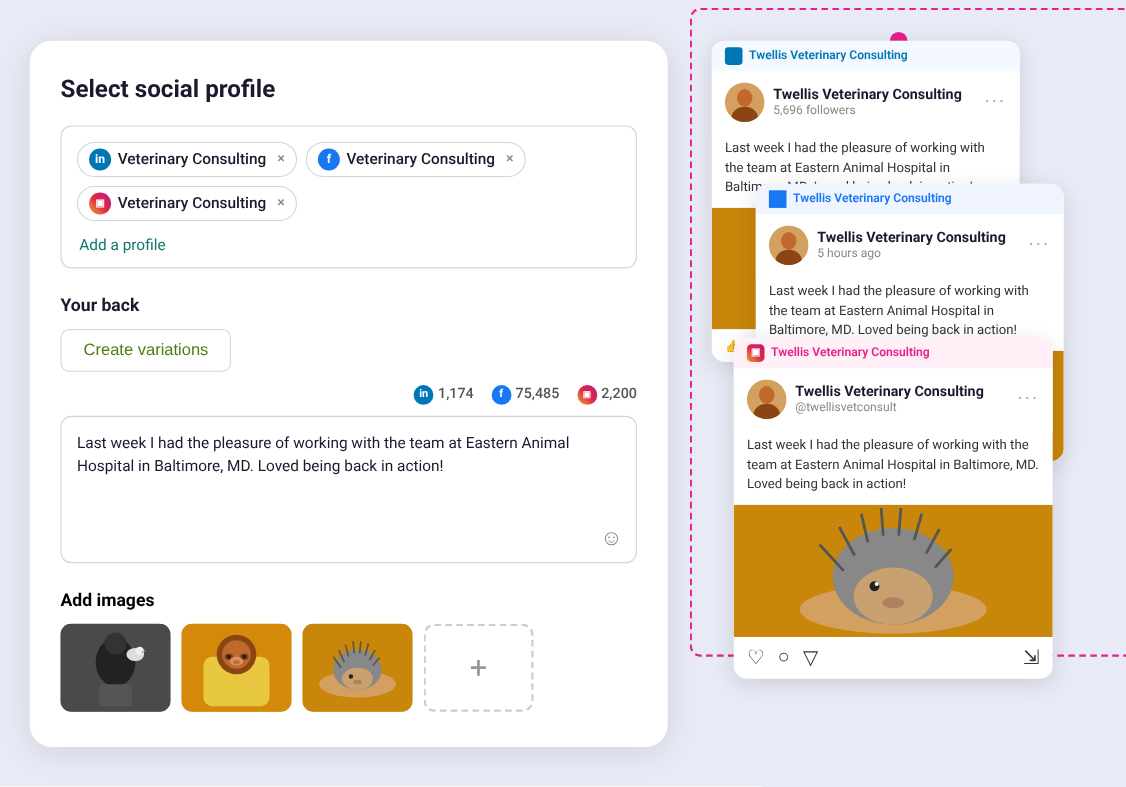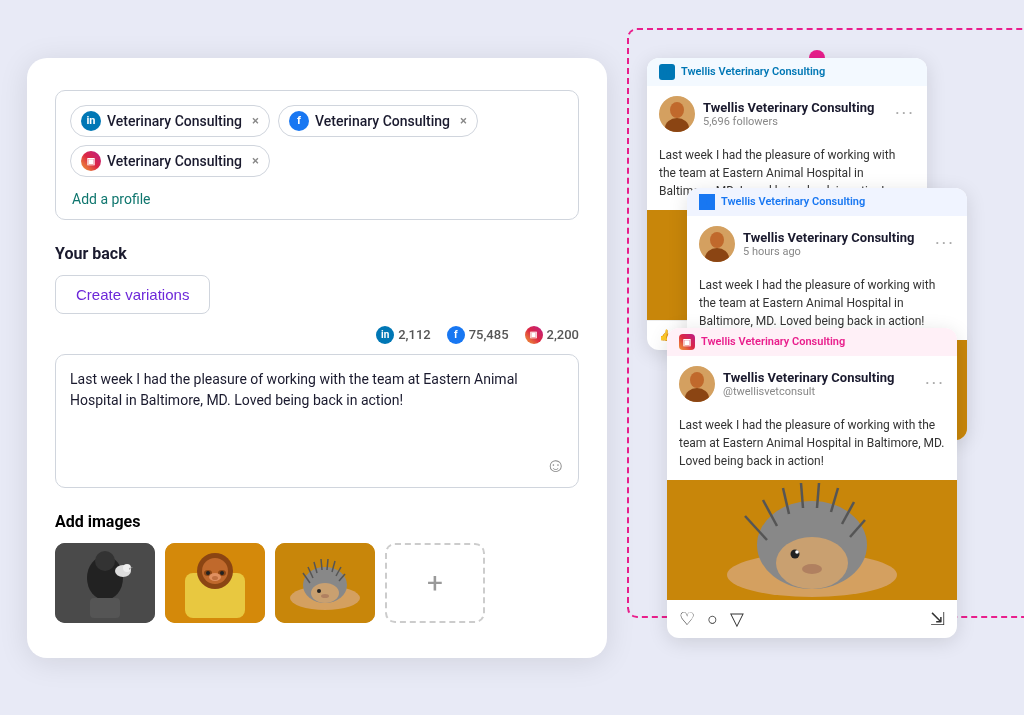--- a/index.html
+++ b/index.html
@@ -105,21 +105,21 @@
       margin-bottom: 12px;
     }
 
     .create-variations-btn {
       background: white;
       border: 1.5px solid #d0d5dd;
       border-radius: 8px;
       padding: 10px 20px;
       font-size: 15px;
       font-weight: 500;
-      color: #6d28d9;
+      color: #4d7c0f;
       cursor: pointer;
       margin-bottom: 12px;
     }
 
     .follower-counts {
       display: flex;
       gap: 16px;
       align-items: center;
       justify-content: flex-end;
       margin-bottom: 10px;
@@ -395,20 +395,21 @@
       color: white;
       vertical-align: middle;
     }
   </style>
 </head>
 <body>
 
 <div class="main-container">
 
   <div class="left-panel">
+    <h2 class="panel-title">Select social profile</h2>
 
     
     <div class="profile-selector">
       <div class="profile-tags-row">
 
         <div class="profile-tag">
           <span class="icon-circle linkedin-bg">in</span>
           <span>Veterinary Consulting</span>
           <span class="tag-close">×</span>
         </div>
@@ -430,21 +431,21 @@
 
     
     <div class="your-post-label">Your back</div>
 
     <button class="create-variations-btn">Create variations</button>
 
     
     <div class="follower-counts">
       <span class="follower-item">
         <span class="fc-icon linkedin-bg">in</span>
-        <span>2,112</span>
+        <span>1,174</span>
       </span>
       <span class="follower-item">
         <span class="fc-icon facebook-bg">f</span>
         <span>75,485</span>
       </span>
       <span class="follower-item">
         <span class="fc-icon instagram-bg" style="font-size:8px;">▣</span>
         <span>2,200</span>
       </span>
     </div>

